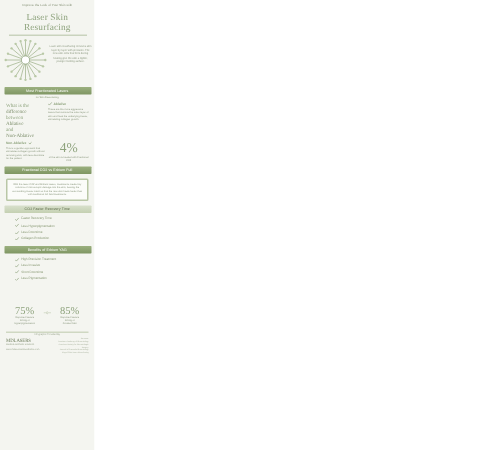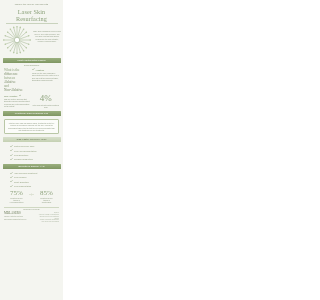--- a/index.html
+++ b/index.html
@@ -117,21 +117,21 @@
   .list { width: 55px; margin-top: 2px; padding-left: 6px; }
   .litem {
     display: flex; align-items: center; gap: 1.5px;
     font-size: 2.1px; line-height: 4.2px; color: #8a9a76;
   }
 
   
   .bstats {
     width: 59px; display: flex; flex-direction: row;
     align-items: flex-start; justify-content: space-between;
-    margin-top: 2px; padding: 0 2px;
+    margin-top: 16px; padding: 0 2px;
   }
   .bstat { flex: 0 0 25px; text-align: center; }
   .bstat .num {
     font-size: 7px; line-height: 7.5px; color: #8ea37d;
     font-family: "Liberation Serif", serif;
   }
   .bstat .cap {
     font-size: 1.65px; line-height: 2.1px; color: #8d9a80;
     margin-top: .6px;
   }

